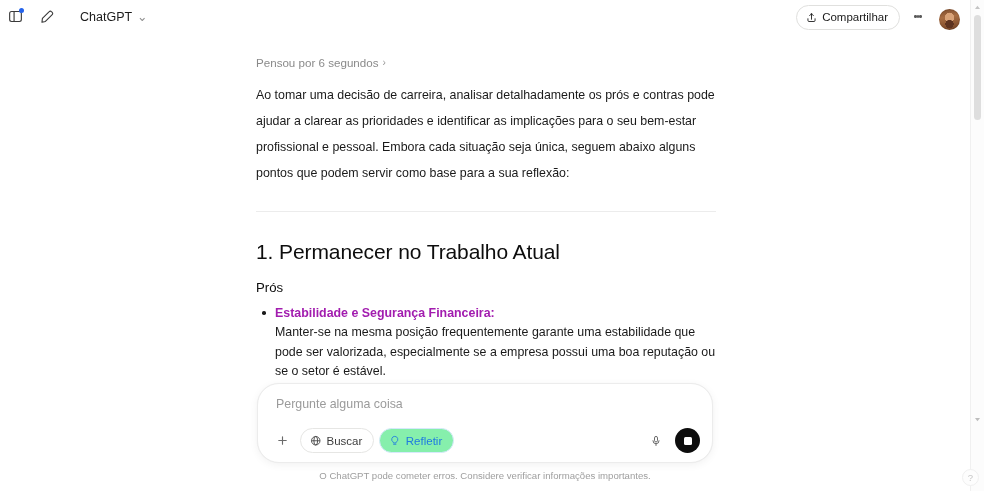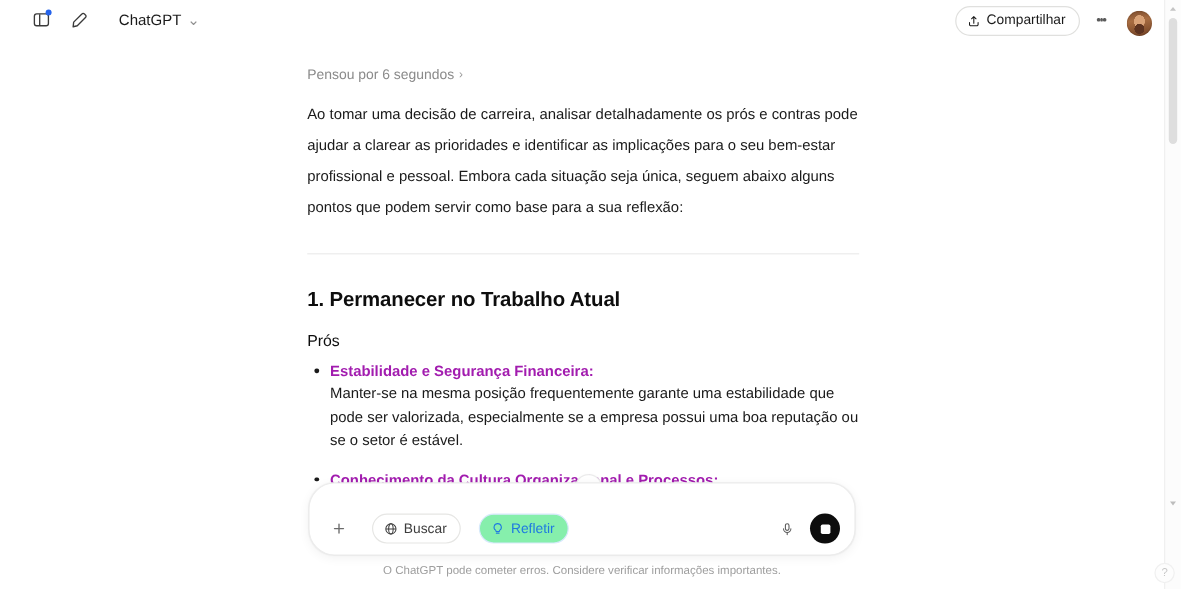--- a/index.html
+++ b/index.html
@@ -10,21 +10,21 @@
     color: #0d0d0d;
     overflow: hidden;
   }
   #app { position: relative; width: 984px; height: 491px; background:#fff; }
 
   
   .topbar {
     position: absolute; top: 0; left: 0; width: 984px; height: 33px;
     display: flex; align-items: center; background: #ffffff; z-index: 30;
   }
-  .topbar-left { display: flex; gap: 6px; padding-left: 21px; }
+  .topbar-left { display: flex; gap: 6px; padding-left: 2px; }
   .icon-btn {
     width: 26px; height: 26px; border-radius: 6px;
     display: flex; align-items: center; justify-content: center;
     background: transparent; border: none; cursor: pointer; position: relative;
   }
   .blue-dot {
     position: absolute; top: 4px; right: 4px;
     width: 5px; height: 5px; border-radius: 50%; background: #2563eb;
   }
   .model-btn {
@@ -85,21 +85,21 @@
     font-size: 12.4px; line-height: 26px; color: #1a1a1a;
     max-width: 462px;
   }
 
   hr.sep {
     border: none; border-top: 1px solid #ececec;
     margin: 25px 0 0 0; width: 460px;
   }
 
   h2.sec {
-    font-size: 17px; font-weight: bold; letter-spacing: -0.1px;
+    font-size: 21px; font-weight: normal; letter-spacing: -0.1px;
     margin-top: 28px; color: #0d0d0d;
   }
   h3.sub {
     font-size: 13.2px; font-weight: normal; margin-top: 16px; color: #0d0d0d;
   }
 
   ul.bullets { margin: 9px 0 0 0; padding-left: 19px; list-style: none; }
   ul.bullets > li { position: relative; margin-top: 13px; max-width: 460px; }
   ul.bullets > li:first-child { margin-top: 0; }
   ul.bullets > li::before {
@@ -127,21 +127,21 @@
     width: 456px; margin: 0 auto;
     background: #ffffff; border: 1px solid #ececec;
     border-radius: 22px;
     box-shadow: 0 2px 9px rgba(0,0,0,.055), 0 0 1px rgba(0,0,0,.05);
     padding: 11px 12px 9px 12px;
   }
   .composer-input {
     font-size: 12.4px; color: #9b9b9b; padding: 2px 4px 0 6px; min-height: 19px;
     cursor: text;
   }
-  .composer-row { display: flex; align-items: flex-end; margin-top: 14px; gap: 10px; }
+  .composer-row { display: flex; align-items: flex-end; margin-top: 14px; }
   .plus-btn {
     width: 25px; height: 25px; border-radius: 50%; border: none; background: transparent;
     display: flex; align-items: center; justify-content: center; cursor: pointer;
     color: #606060;
   }
   .pill {
     display: flex; align-items: center; gap: 5px;
     height: 25px; padding: 0 11px 0 9px; margin-left: 5px;
     border: 1px solid #e6e6e4; border-radius: 14px; background: #fff;
     font-size: 11.5px; color: #3d3d3d; cursor: pointer;
@@ -271,20 +271,21 @@
 
   <div class="scroll-down">
     <svg width="11" height="11" viewBox="0 0 16 16" fill="none">
       <path d="M8 3.2v9.4M8 12.6 4.6 9.2M8 12.6l3.4-3.4" stroke="#2b2b2b" stroke-width="1.4" stroke-linecap="round" stroke-linejoin="round"></path>
     </svg>
   </div>
 
   <div class="composer-zone">
     <div class="composer">
 
+      <div class="composer-input">Pergunte alguma coisa</div>
 
       <div class="composer-row">
 
         <button class="plus-btn">
           <svg width="13" height="13" viewBox="0 0 16 16">
             <path d="M8 3.4v9.2M3.4 8h9.2" stroke="#6b6b6b" stroke-width="1.4" stroke-linecap="round"></path>
           </svg>
         </button>
 
         <button class="pill">

